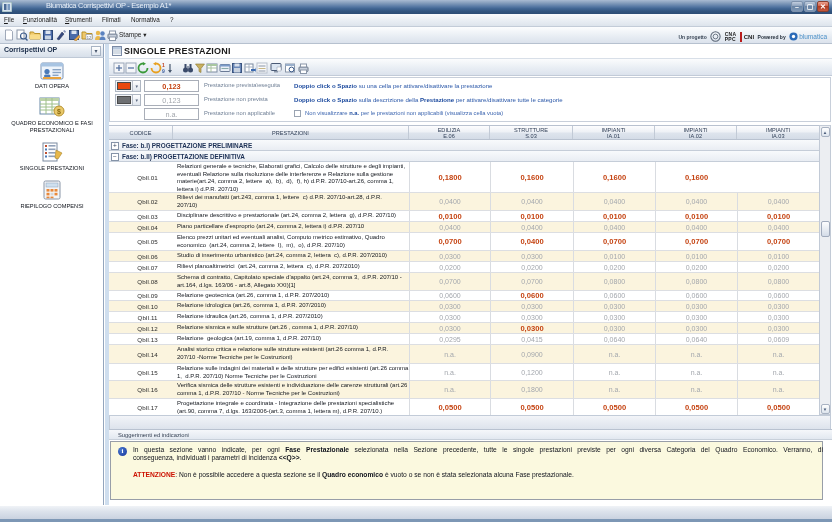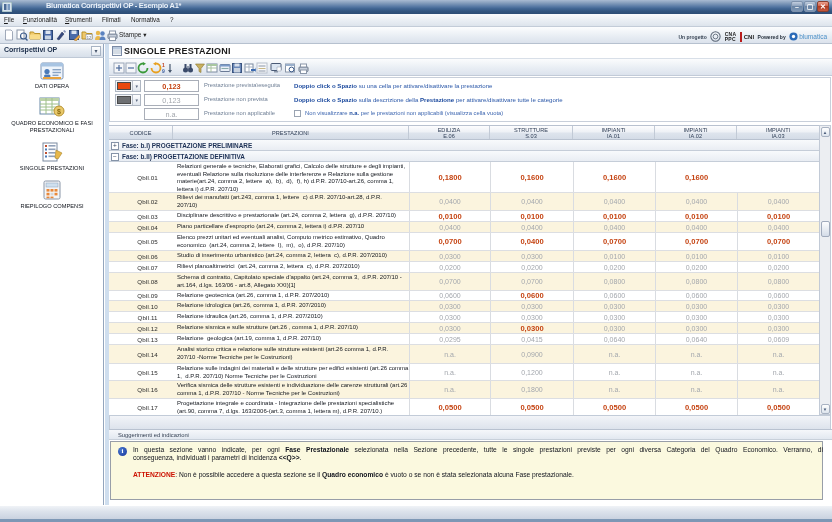--- a/index.html
+++ b/index.html
@@ -1,19 +1,19 @@
 <!DOCTYPE html>
 <html><head><meta charset="utf-8"><style>
 *{margin:0;padding:0;box-sizing:border-box;}
 html,body{width:832px;height:522px;overflow:hidden;}
 body{font-family:"Liberation Sans",sans-serif;position:relative;background:#fff;}
 .abs{position:absolute;}
 
 #titlebar{left:0;top:0;width:832px;height:14px;background:linear-gradient(180deg,#a9bbd2 0%,#8aa2bf 18%,#5b7ca6 45%,#406592 62%,#33557f 80%,#2d4d75 100%);}
-#titletext{left:14px;top:1px;font-size:7.5px;font-weight:bold;color:#e9f0f8;letter-spacing:-0.3px;padding-left:32px;}
+#titletext{left:14px;top:1px;font-size:7.5px;font-weight:normal;color:#e9f0f8;letter-spacing:-0.3px;padding-left:32px;}
 #winbtns{right:3px;top:1px;display:flex;gap:1px;}
 .wbtn{width:12px;height:11px;border:1px solid #7e92ad;border-radius:2px;background:linear-gradient(180deg,#c2cedf,#8ba0bb 45%,#6a85a6 50%,#7e97b5);color:#fff;font-size:7px;line-height:9px;text-align:center;font-weight:bold;}
 .wbtn.close{background:linear-gradient(180deg,#eba28f,#cf604a 45%,#b13c22 50%,#c55a40);border-color:#8a4030;}
 #menubar{left:0;top:14px;width:832px;height:13px;background:linear-gradient(180deg,#fafbfd,#e8edf3 60%,#dde4ec);border-bottom:1px solid #c3ccd8;}
 .mitem{position:absolute;top:2px;font-size:6.3px;color:#1a1a1a;}
 .mitem u{text-decoration:underline;}
 #toolbar{left:0;top:27px;width:832px;height:17px;background:linear-gradient(180deg,#fcfdfe,#e9eef4 55%,#dbe2ec);border-bottom:1px solid #b6c1cf;}
 #stampe{position:absolute;left:119px;top:4px;font-size:6.5px;color:#222;}
 #brand{position:absolute;right:5px;top:4px;display:flex;align-items:center;gap:3.5px;font-size:5px;color:#444;}
 #statusbar{left:0;top:505px;width:832px;height:17px;background:linear-gradient(180deg,#f0f3f7,#dde3ec 40%,#c9d2e0);border-top:1px solid #fff;border-bottom:3px solid #7d97b5;}

